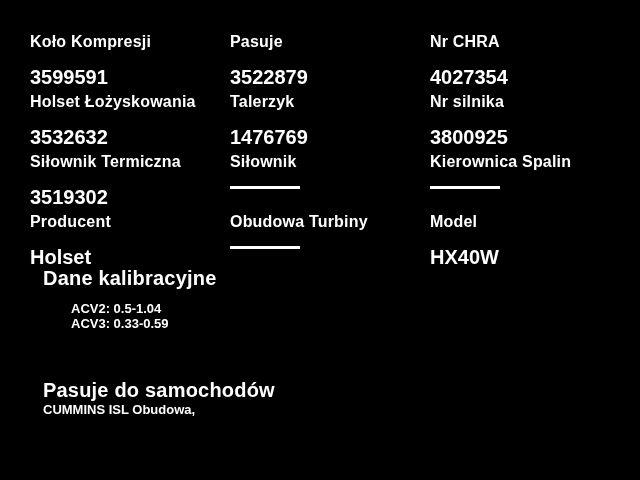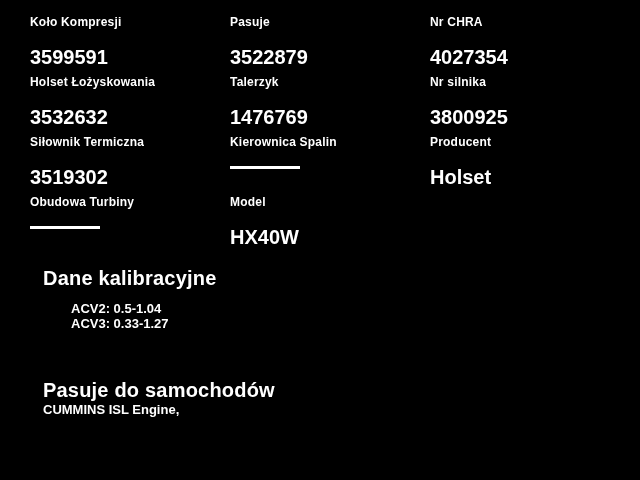--- a/index.html
+++ b/index.html
@@ -19,25 +19,26 @@
   .parts-grid {
     position: absolute;
     left: 30px;
     top: 12px;
     display: grid;
     grid-template-columns: 200px 200px 200px;
     grid-auto-rows: 60px;
   }
   .cell { overflow: visible; }
   .cell .label {
-    font-size: 12px;
+    font-size: 16px;
     line-height: 14px;
     padding-top: 3px;
     letter-spacing: 0.2px;
     white-space: nowrap;
+    margin-top: 20px;
   }
   .cell .value {
     font-size: 20px;
     line-height: 24px;
     margin-top: 16px;
     white-space: nowrap;
   }
   .cell .dash {
     width: 70px;
     height: 3px;
@@ -107,20 +108,25 @@
     <div class="value">3800925</div>
 
   </div>
 
   <div class="cell">
     <div class="label">Siłownik Termiczna</div>
     <div class="value">3519302</div>
 
   </div>
 
+  <div class="cell">
+    <div class="label">Siłownik</div>
+
+    <div class="dash"></div>
+  </div>
 
   <div class="cell">
     <div class="label">Kierownica Spalin</div>
 
     <div class="dash"></div>
   </div>
 
   <div class="cell">
     <div class="label">Producent</div>
     <div class="value">Holset</div>
@@ -137,20 +143,20 @@
     <div class="label">Model</div>
     <div class="value">HX40W</div>
 
   </div>
 </div>
 
 <div class="section section-calibration">
   <h2>Dane kalibracyjne</h2>
   <div class="calib-lines" id="calib-lines">
       <div>ACV2: 0.5-1.04</div>
-      <div>ACV3: 0.33-1.27</div>
+      <div>ACV3: 0.33-0.59</div>
     </div>
 </div>
 
 <div class="section section-compatibility">
   <h2>Pasuje do samochodów</h2>
-  <div class="compat-text">CUMMINS ISL Engine,</div>
+  <div class="compat-text">CUMMINS ISL Obudowa,</div>
 </div>
 
 </body></html>

